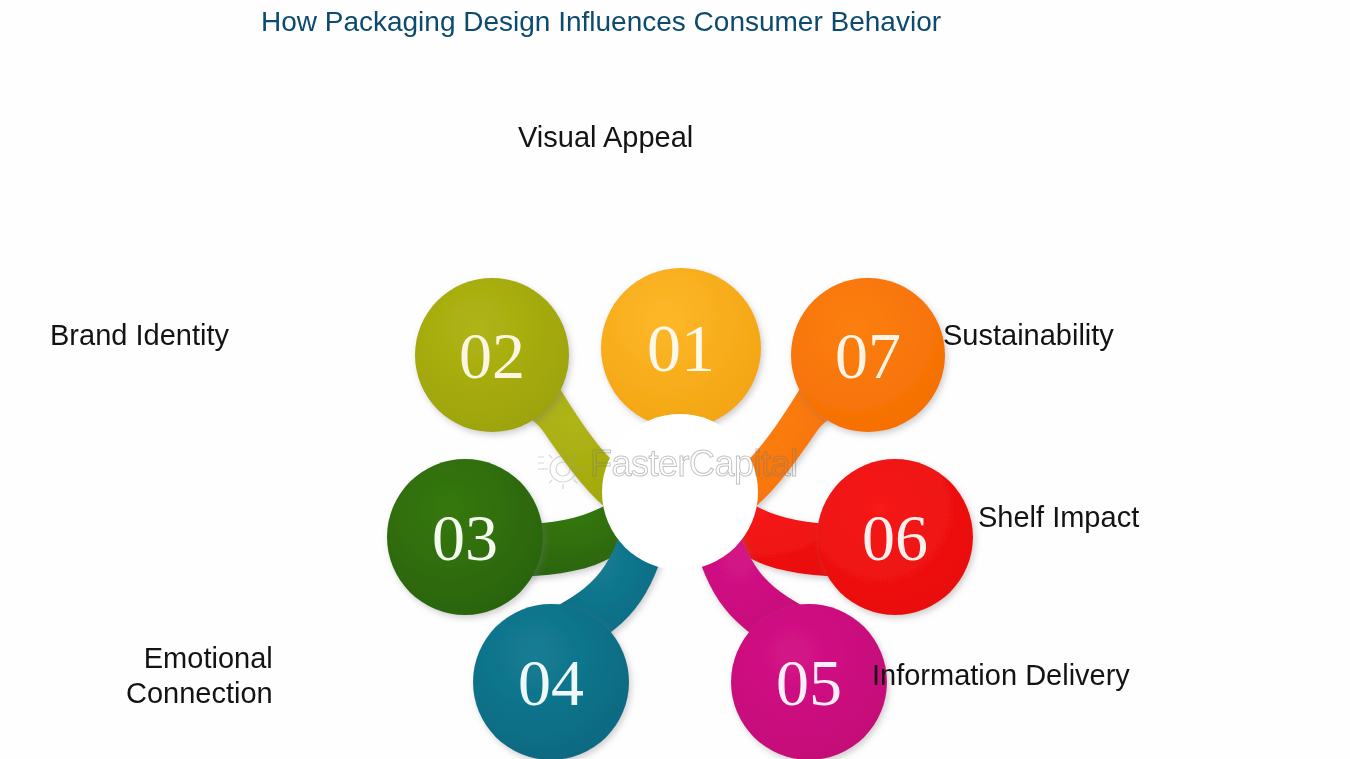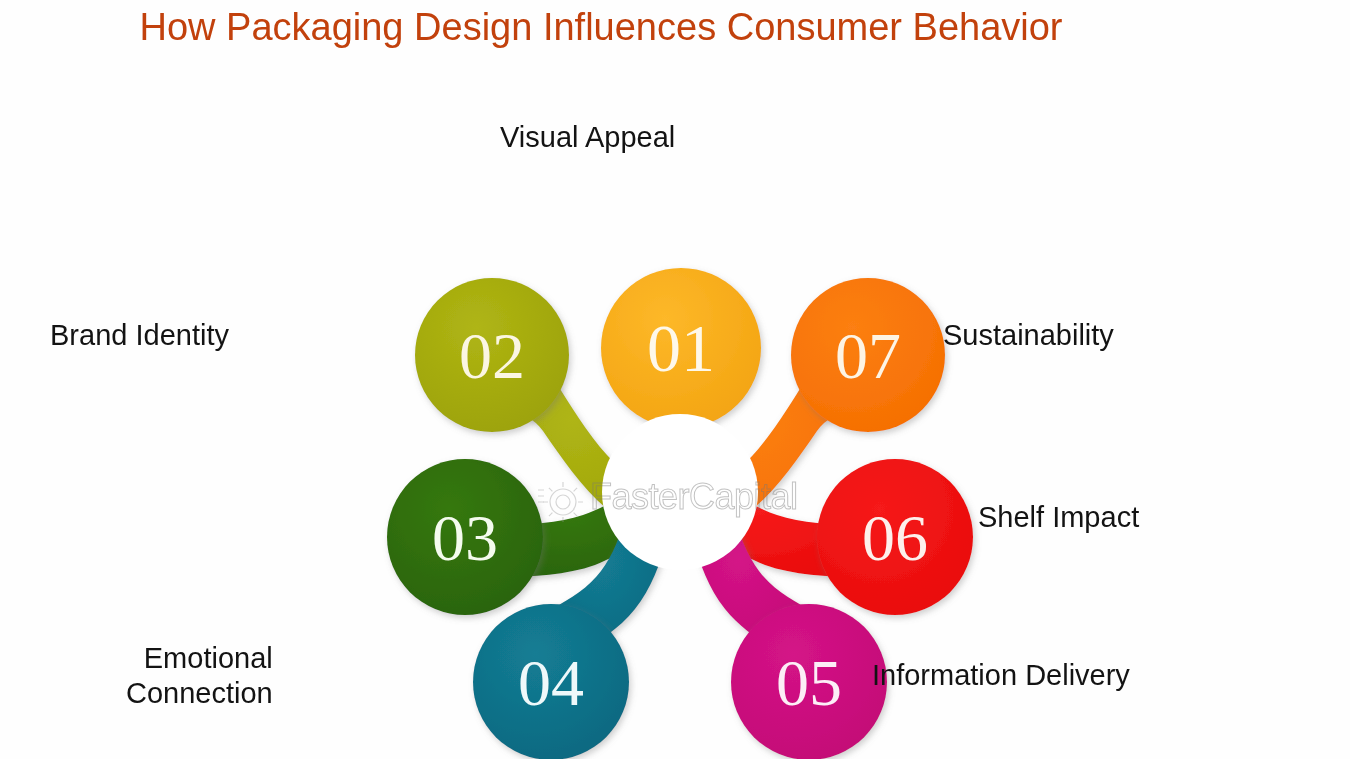--- a/index.html
+++ b/index.html
@@ -22,22 +22,22 @@
     width: 1350px;
     height: 759px;
     background: #fefefe;
   }
   .page-title {
     position: absolute;
     left: 0;
     top: 6px;
     width: 1202px;
     text-align: center;
-    font-size: 38px;
-    color: #c2410c;
+    font-size: 28px;
+    color: #0c4a6e;
     letter-spacing: 0px;
     font-family: "Liberation Sans", sans-serif;
     font-weight: 400;
     white-space: nowrap;
   }
   #wheel {
     position: absolute;
     left: 355px;
     top: 185px;
     width: 650px;
@@ -47,34 +47,34 @@
     position: absolute;
     font-size: 29px;
     color: #131313;
     font-family: "Liberation Sans", sans-serif;
     font-weight: 400;
     line-height: 1.22;
     white-space: pre-line;
   }
   .label.right { text-align: left; }
   .label.left  { text-align: right; }
-  .label.center{ text-align: right; }
+  .label.center{ text-align: right; margin-left: 18px; }
 
   #label-visual-appeal      { left: 500px; top: 120px; }
   #label-sustainability     { left: 943px; top: 318px; }
   #label-shelf-impact       { left: 978px; top: 500px; }
   #label-information-delivery { left: 872px; top: 643px; margin-top: 15px; }
   #label-emotional-connection { left: 126px; top: 641px; }
   #label-functionality      { left: 5px;   top: 500px; }
   #label-brand-identity     { left: 50px;  top: 318px; }
 
   .wm {
     position: absolute;
     left: 530px;
-    top: 476px;
+    top: 443px;
     width: 300px;
     height: 46px;
     pointer-events: none;
   }
   .wm-text {
     position: absolute;
     left: 60px;
     top: 0px;
     font-size: 36px;
     font-family: "Liberation Sans", sans-serif;

